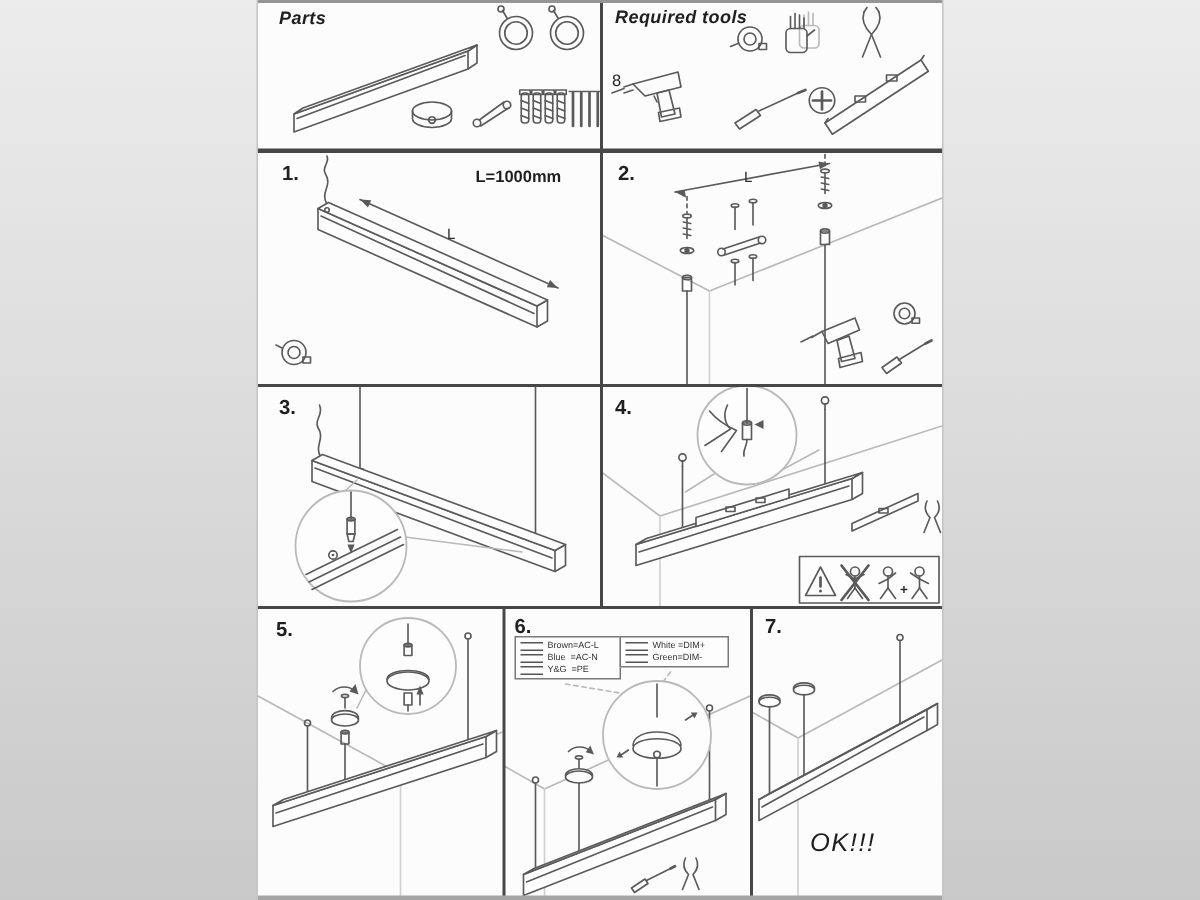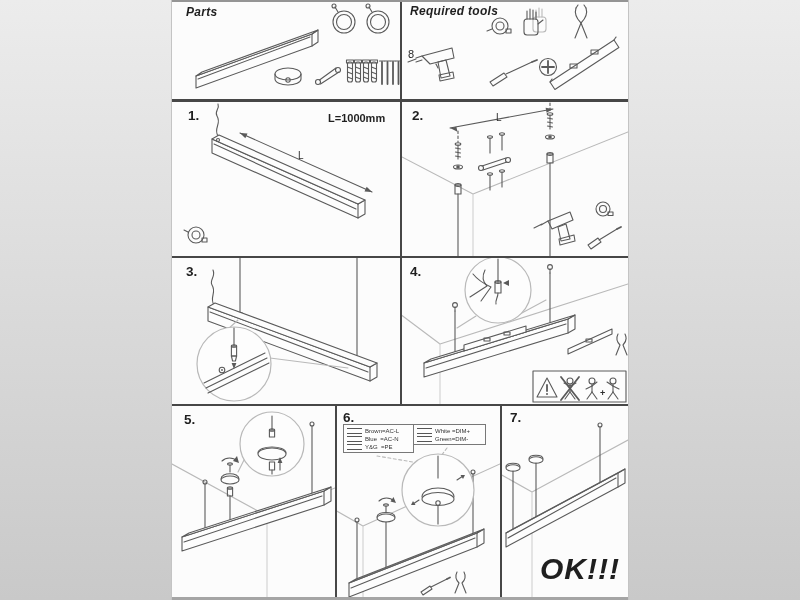--- a/index.html
+++ b/index.html
@@ -20,21 +20,21 @@
   .art .face{fill:#fdfdfd;}
   .art .fill{fill:var(--line);stroke:none;}
   .art .lite{stroke:#b9b9b9;}
   .art .xlite{stroke:#d0d0d0;}
   .art .bubble{fill:#fdfdfd;stroke:#b9b9b9;stroke-width:1.2;}
   .art .thick{stroke-width:1.8;}
   .art text{fill:#2e2e2e;stroke:none;font-family:"Liberation Sans",sans-serif;}
   .ptitle{position:absolute;font-size:12px;font-weight:bold;font-style:italic;letter-spacing:.3px;}
   .stepnum{position:absolute;font-size:13.5px;font-weight:bold;}
   .lnote{position:absolute;font-size:11px;font-weight:bold;}
-  .oktext{position:absolute;font-size:30px;font-weight:bold;font-style:italic;letter-spacing:1px;}
+  .oktext{position:absolute;font-size:17px;font-weight:normal;font-style:italic;letter-spacing:1px;}
   .legendbox{position:absolute;background:#fdfdfd;border:1px solid #787878;padding:2px 2px 1px 3px;}
   .lrow{display:flex;align-items:center;height:8px;}
   .swatch{display:inline-block;width:15px;height:4px;border-top:1px solid #555;border-bottom:1px solid #555;margin-right:3px;flex:none;}
   .ltext{font-size:6px;white-space:pre;letter-spacing:0;color:#333;}
 </style>
 </head>
 <body>
 
 <div class="stage">
   <div class="sheet">
@@ -166,21 +166,21 @@
           <line x1="150" y1="82" x2="152" y2="79"></line>
             <line x1="214" y1="40" x2="216" y2="37"></line>
           <rect x="170" y="64" width="7" height="4"></rect>
             <rect x="191" y="50" width="7" height="4"></rect>
         </g>
       </svg>
     </section>
 
     <section class="panel" style="left:0;top:99px;width:228px;height:157px">
       <div class="stepnum" style="left:16px;top:9px">1.</div>
-      <div class="lnote" style="left:156px;top:13px">L=1000mm</div>
+      <div class="lnote" style="left:145px;top:13px">L=1000mm</div>
       <svg class="art" width="228" height="157" viewBox="0 0 228 157">
         <g>
           <path d="M46,37 C41,29 50,25 45,17 C42,12 48,10 46,5"></path>
         </g>
         <g>
           <polygon class="face" points="40,40 186,105 193,101 193,115 186,119 40,54"></polygon>
           <polygon class="face" points="40,40 47,36 193,101 186,105"></polygon>
           <line x1="186" y1="105" x2="186" y2="119"></line>
           <line x1="42" y1="45" x2="184" y2="110"></line>
           <circle cx="46" cy="41" r="1.5"></circle>

